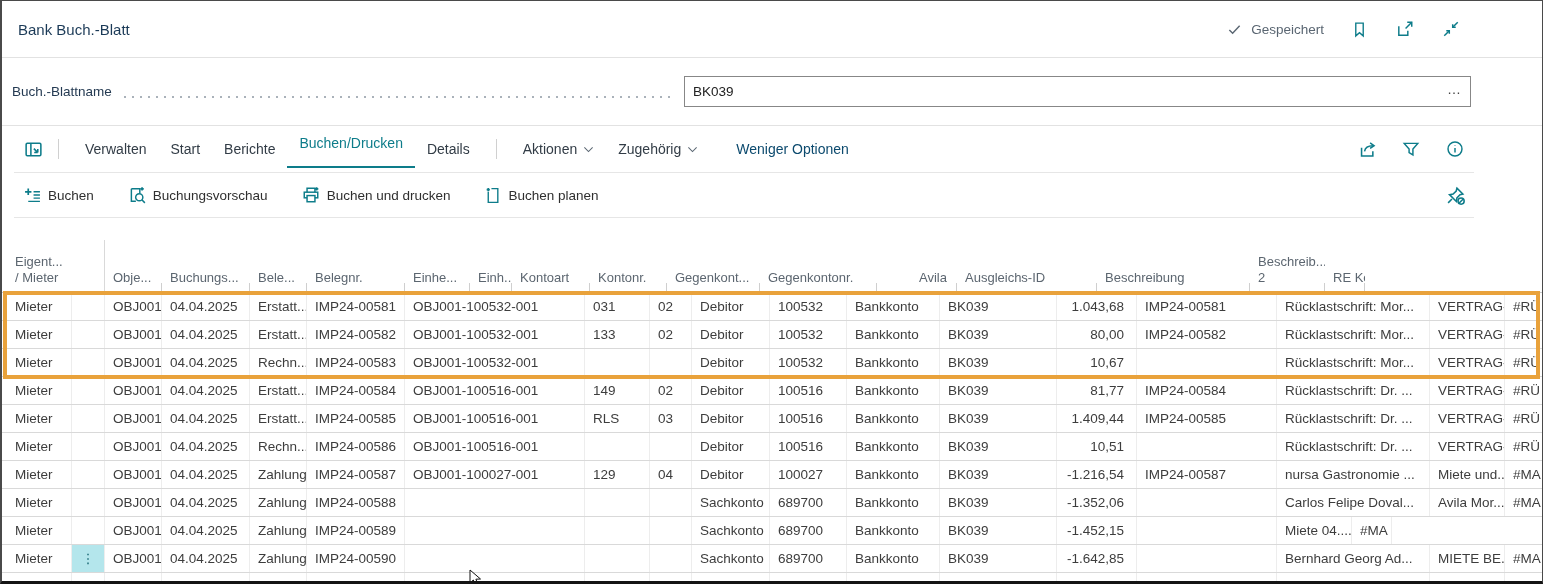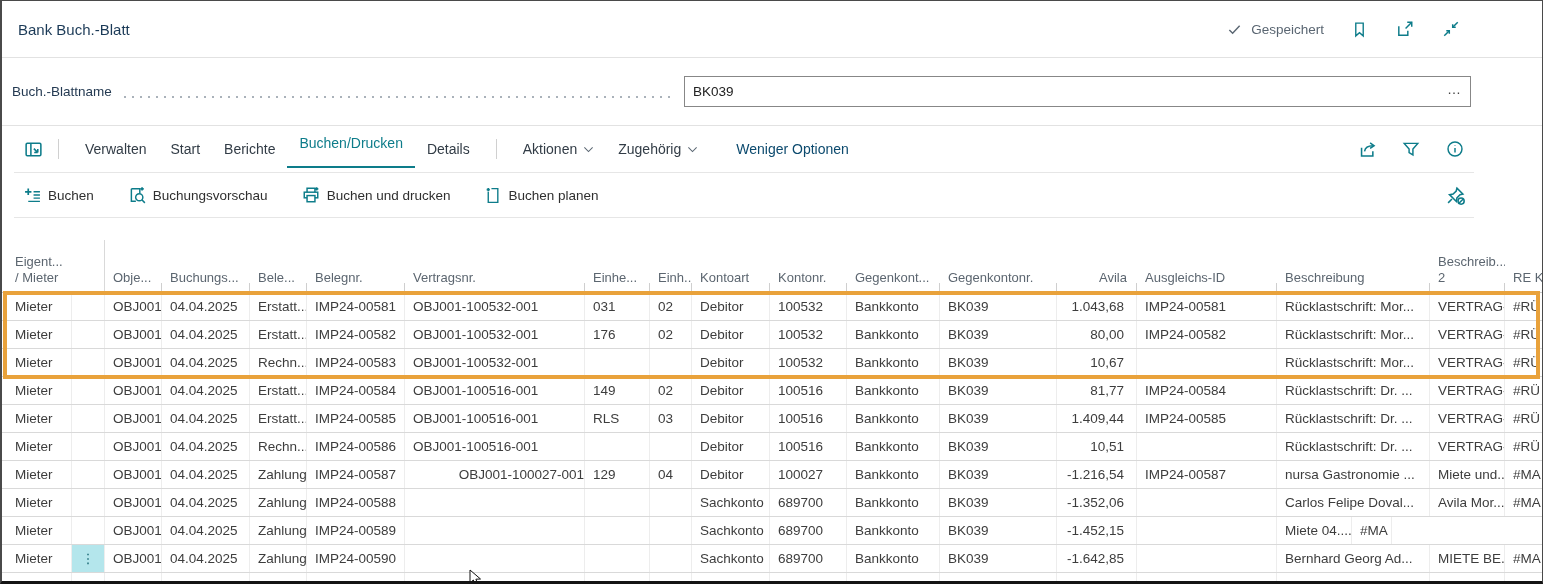--- a/index.html
+++ b/index.html
@@ -201,21 +201,20 @@
   <div class="tablewrap">
     <div class="thead" id="thead">
         <div class="th first" style="width: 103px;">
           <div>Eigent...</div>
           <div>/ Mieter</div>
         </div>
         <div class="th" style="width: 57px;">Obje...</div>
         <div class="th" style="width: 88px;">Buchungs...</div>
         <div class="th" style="width: 57px;">Bele...</div>
         <div class="th" style="width: 98px;">Belegnr.</div>
-        <div class="th" style="width: 180px;">Vertragsnr.</div>
         <div class="th" style="width: 65px;">Einhe...</div>
         <div class="th" style="width: 42px;">Einh...</div>
         <div class="th" style="width: 78px;">Kontoart</div>
         <div class="th" style="width: 77px; margin-top: 7px;">Kontonr.</div>
         <div class="th" style="width: 93px;">Gegenkont...</div>
         <div class="th" style="width: 117px;">Gegenkontonr.</div>
         <div class="th num" style="width: 80px;">Avila</div>
         <div class="th" style="width: 140px;">Ausgleichs-ID</div>
         <div class="th" style="width: 153px;">Beschreibung</div>
         <div class="th" style="width: 75px;">
@@ -246,21 +245,21 @@
           <div class="td" style="width: 40px;">#RÜ</div>
         </div>
         <div class="trow">
           <div class="td first" style="width: 70px;">Mieter</div>
           <div class="td opt" style="width: 33px;"></div>
           <div class="td" style="width: 57px;">OBJ001</div>
           <div class="td" style="width: 88px;">04.04.2025</div>
           <div class="td" style="width: 57px;">Erstatt...</div>
           <div class="td" style="width: 98px;">IMP24-00582</div>
           <div class="td" style="width: 180px;">OBJ001-100532-001</div>
-          <div class="td" style="width: 65px;">176</div>
+          <div class="td" style="width: 65px;">133</div>
           <div class="td" style="width: 42px;">02</div>
           <div class="td" style="width: 78px;">Debitor</div>
           <div class="td" style="width: 77px;">100532</div>
           <div class="td" style="width: 93px;">Bankkonto</div>
           <div class="td" style="width: 117px;">BK039</div>
           <div class="td num" style="width: 80px;">80,00</div>
           <div class="td" style="width: 140px;">IMP24-00582</div>
           <div class="td" style="width: 153px;">Rücklastschrift: Mor...</div>
           <div class="td" style="width: 75px;">VERTRAG-...</div>
           <div class="td" style="width: 40px;">#RÜ</div>
@@ -345,21 +344,21 @@
           <div class="td" style="width: 75px;">VERTRAG-...</div>
           <div class="td" style="width: 40px;">#RÜ</div>
         </div>
         <div class="trow">
           <div class="td first" style="width: 70px;">Mieter</div>
           <div class="td opt" style="width: 33px;"></div>
           <div class="td" style="width: 57px;">OBJ001</div>
           <div class="td" style="width: 88px;">04.04.2025</div>
           <div class="td" style="width: 57px;">Zahlung</div>
           <div class="td" style="width: 98px;">IMP24-00587</div>
-          <div class="td" style="width: 180px; text-align: right;">OBJ001-100027-001</div>
+          <div class="td" style="width: 180px;">OBJ001-100027-001</div>
           <div class="td" style="width: 65px;">129</div>
           <div class="td" style="width: 42px;">04</div>
           <div class="td" style="width: 78px;">Debitor</div>
           <div class="td" style="width: 77px;">100027</div>
           <div class="td" style="width: 93px;">Bankkonto</div>
           <div class="td" style="width: 117px;">BK039</div>
           <div class="td num" style="width: 80px;">-1.216,54</div>
           <div class="td" style="width: 140px;">IMP24-00587</div>
           <div class="td" style="width: 153px;">nursa Gastronomie ...</div>
           <div class="td" style="width: 75px;">Miete und...</div>

